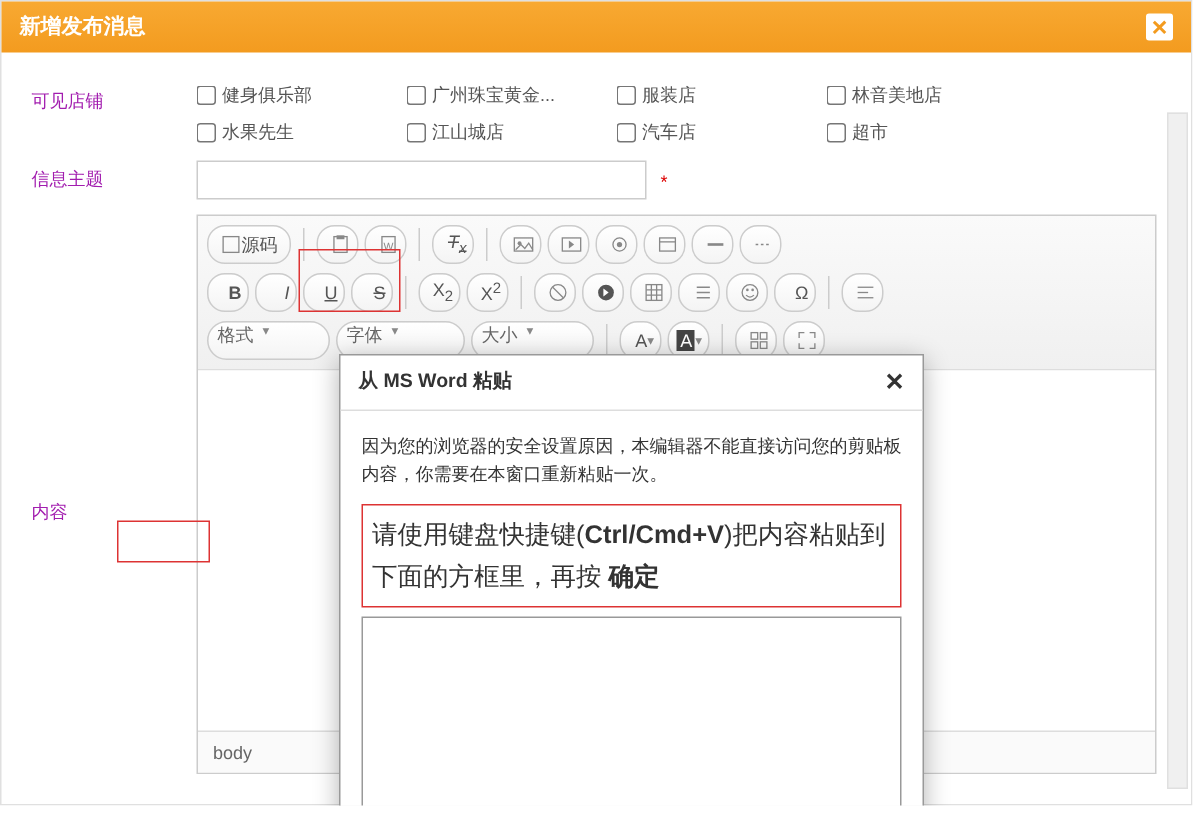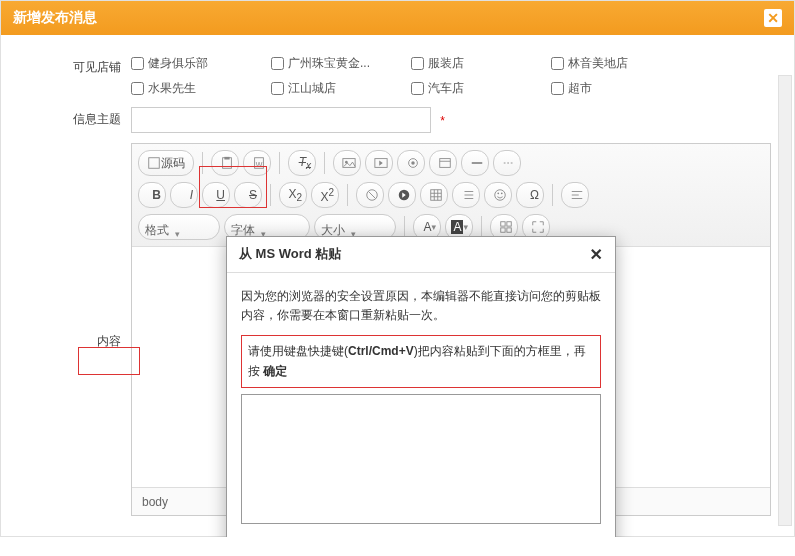--- a/index.html
+++ b/index.html
@@ -2,49 +2,49 @@
 <html><head>
 <meta charset="utf-8">
 <style>
   * { box-sizing: border-box; margin: 0; padding: 0; }
   body { font-family: "Microsoft YaHei", Arial, sans-serif; font-size: 12px; color: #333; background: #fff; }
   .modal { position: relative; width: 795px; border: 1px solid #e0e0e0; }
   .modal-header { background: linear-gradient(#f8a932, #f39b1f); color: #fff; padding: 8px 12px; font-size: 14px; font-weight: bold; display:flex; justify-content:space-between; align-items:center; }
   .close-x { background:#fff; color:#f39b1f; width:18px; height:18px; display:flex; align-items:center; justify-content:center; border-radius:2px; font-weight:bold; cursor:pointer; font-size:14px; }
   .modal-body { padding: 20px 20px 10px 20px; position:relative; }
   .row { display:flex; align-items:flex-start; margin-bottom:10px; }
-  .label { width:110px; text-align:right; color:#404040; padding-right:10px; padding-top:4px; }
+  .label { width:110px; color:#a21caf; padding-right:10px; padding-top:4px; }
   .field { flex:1; }
   .checkbox-grid { display:flex; flex-wrap:wrap; gap: 8px 40px; }
   .cb { display:flex; align-items:center; gap:4px; color:#555; min-width:100px; }
   .cb input { width:13px; height:13px; }
   .text-input { width:300px; height:26px; border:1px solid #ccc; padding:0 6px; }
   .req { color:#d00; margin-left:6px; }
   .editor { border:1px solid #ccc; width:640px; }
   .toolbar { background:linear-gradient(#fafafa,#f0f0f0); border-bottom:1px solid #ddd; padding:6px; }
   .tb-row { display:flex; align-items:center; gap:4px; margin-bottom:6px; flex-wrap:wrap; }
   .tb-row:last-child { margin-bottom:0; }
   .tbtn { min-width:28px; height:26px; border:1px solid #ccc; background:linear-gradient(#fff,#f4f4f4); border-radius:12px; display:flex; align-items:center; justify-content:flex-end; color:#555; cursor:pointer; font-size:12px; padding:0 4px; }
   .tbtn.wide { min-width:auto; padding:0 8px; }
   .sep { width:1px; height:22px; background:#ccc; margin:0 4px; }
-  .sel { height:26px; border:1px solid #ccc; border-radius:13px; background:linear-gradient(#fff,#f4f4f4); padding:0 6px; display:flex; align-items:flex-end; gap:6px; color:#666; cursor:pointer; }
+  .sel { height:26px; border:1px solid #ccc; border-radius:13px; background:linear-gradient(#fff,#f4f4f4); padding:0 6px; display:flex; align-items:flex-start; gap:6px; color:#666; cursor:pointer; }
   .caret { font-size:9px; color:#888; }
   .redbox { position:absolute; border:1px solid #d33; pointer-events:none; }
   .redbox.r1 { left:198px; top:131px; width:68px; height:42px; }
   .redbox.r2 { left:77px; top:312px; width:62px; height:28px; }
   .color-btn { display:flex; align-items:center; gap:1px; }
   .editor-body { height:240px; background:#fff; }
   .editor-footer { border-top:1px solid #ddd; padding:6px 10px; color:#666; background:#fafafa; height:28px; display:flex; align-items:center; }
   .scrollbar { position:absolute; right:2px; top:40px; bottom:10px; width:14px; background:#f0f0f0; border:1px solid #e0e0e0; }
   .dialog { position:absolute; left:225px; top:235px; width:390px; background:#fff; border:1px solid #999; box-shadow:0 4px 16px rgba(0,0,0,.3); }
   .dlg-title { display:flex; justify-content:space-between; padding:8px 12px; border-bottom:1px solid #ddd; font-weight:bold; font-size:13px; }
   .dlg-close { cursor:pointer; font-size:16px; font-weight:bold; }
   .dlg-body { padding:14px; }
   .dlg-text { line-height:1.6; margin-bottom:10px; font-size:12px; }
-  .dlg-hint { border:1px solid #d33; padding:6px; line-height:1.6; margin-bottom:6px; font-size:12px; }
+  .dlg-hint { border:1px solid #d33; padding:6px; line-height:1.6; margin-bottom:6px; font-size:17px; }
   .dlg-paste { width:100%; height:130px; border:1px solid #999; padding:6px; resize:none; font-size:12px; }
   .dlg-foot { background:#f0f0f0; border-top:1px solid #ddd; padding:8px 12px; display:flex; justify-content:flex-end; gap:8px; }
   .btn { height:28px; padding:0 16px; border:1px solid #bbb; border-radius:3px; background:linear-gradient(#fff,#eee); cursor:pointer; }
   .btn.primary { background:linear-gradient(#6fbf3a,#4fa528); color:#fff; border-color:#3e8c1e; }
   svg { width:14px; height:14px; }
 </style>
 </head>
 <body>
 
 <div class="modal">

